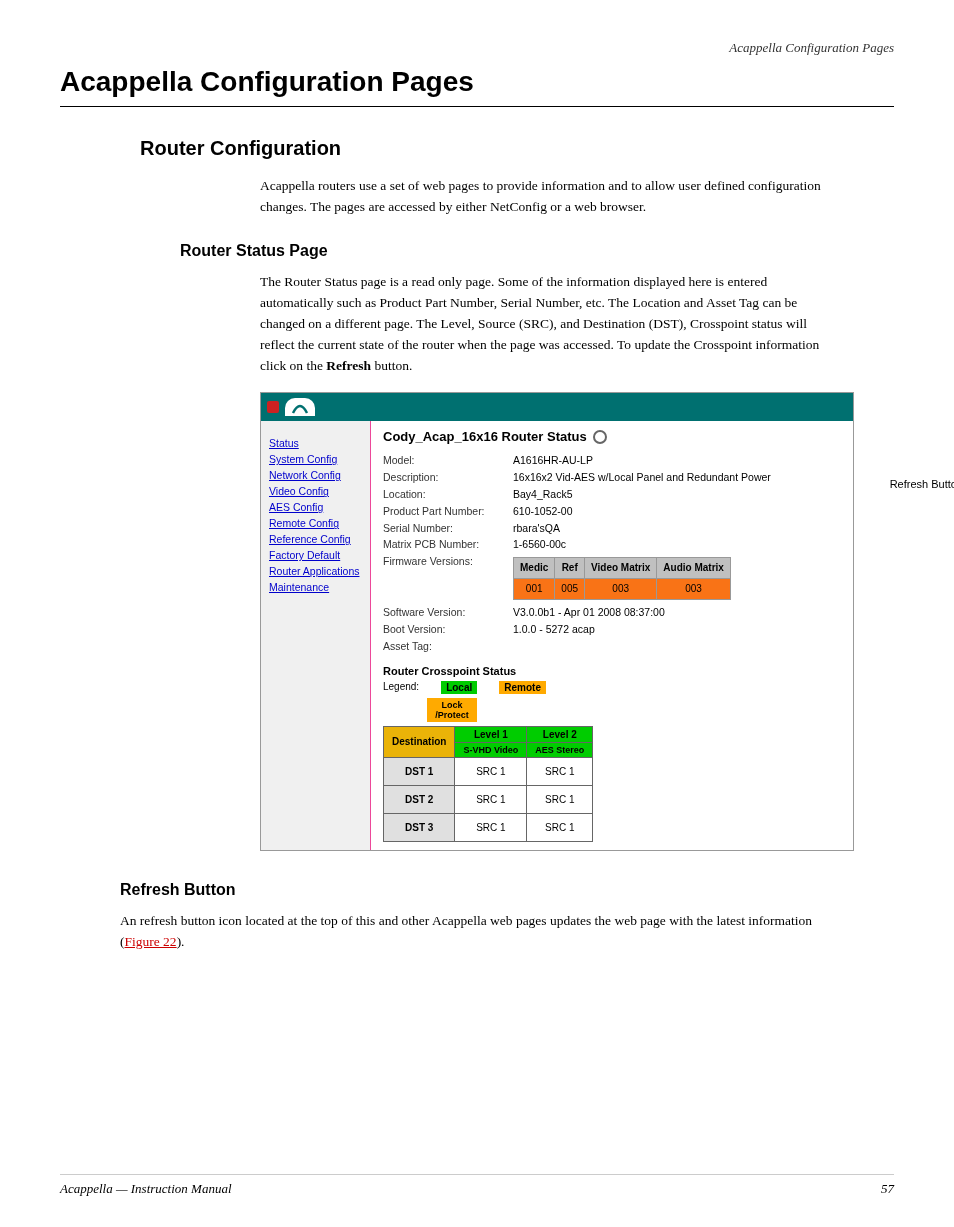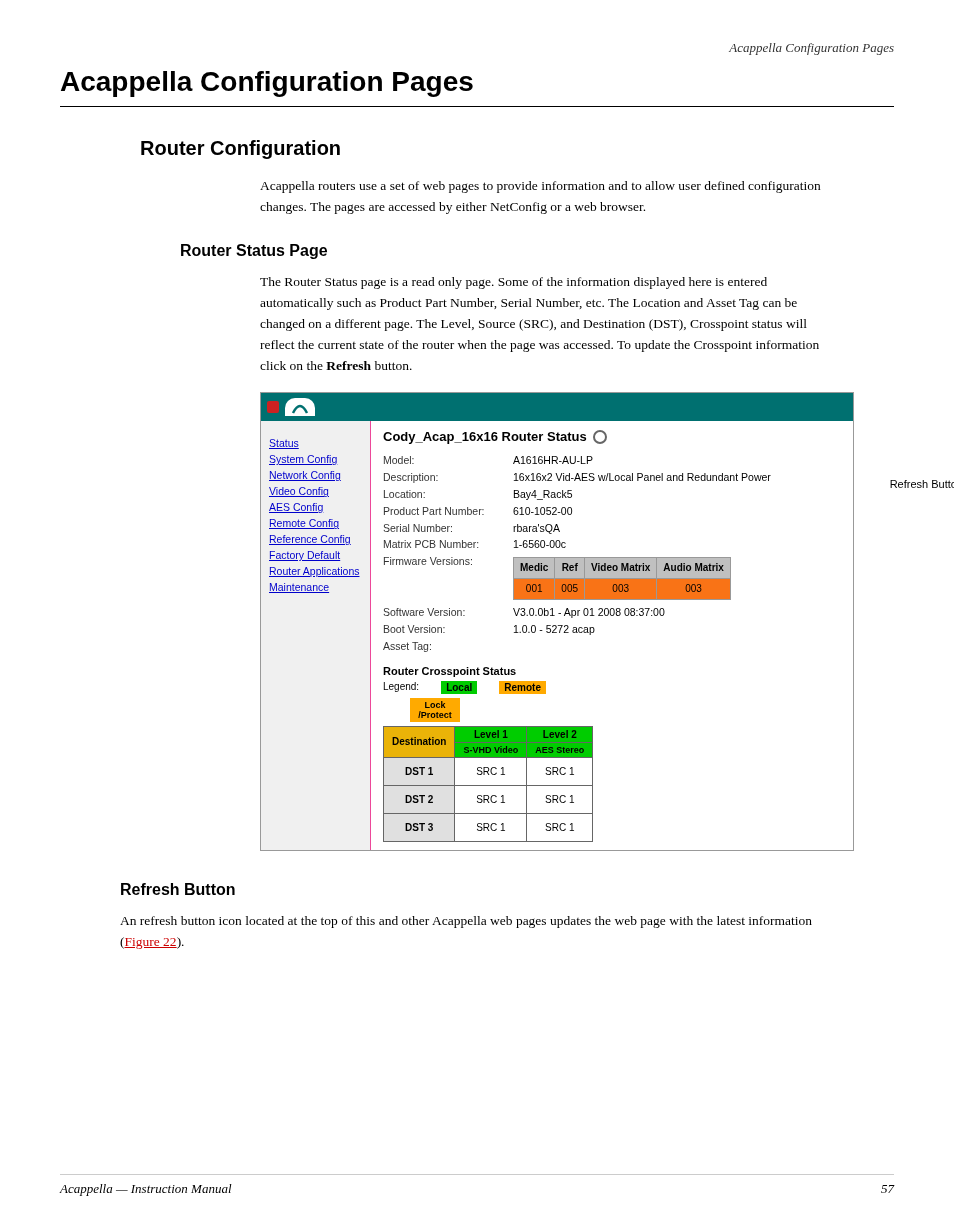--- a/index.html
+++ b/index.html
@@ -308,21 +308,21 @@
           </div>
         </div>
 
         <div class="crosspoint-section">
           <div class="crosspoint-title">Router Crosspoint Status</div>
           <div class="legend-row">
             <span>Legend:</span>
             <span class="legend-box-local">Local</span>
             <span class="legend-box-remote">Remote</span>
           </div>
-          <div style="margin-left:27px; margin-bottom:4px;">
+          <div style="margin-left:44px; margin-bottom:4px;">
             <span class="legend-box-lock" style="display:inline-block;background:#ffaa00;font-size:9px;padding:2px 4px;font-weight:bold;">Lock<br>/Protect</span>
           </div>
           <table class="cp-table">
             <thead>
               <tr>
                 <th class="cp-th-dest" rowspan="2">Destination</th>
                 <th class="cp-th-l1">Level 1</th>
                 <th class="cp-th-l2">Level 2</th>
               </tr>
               <tr>

